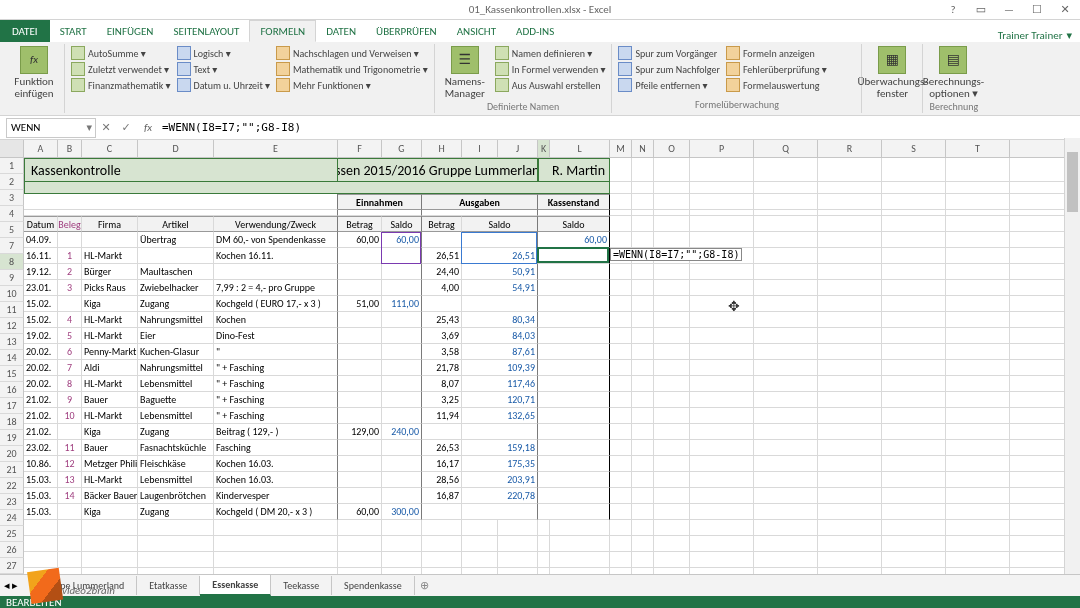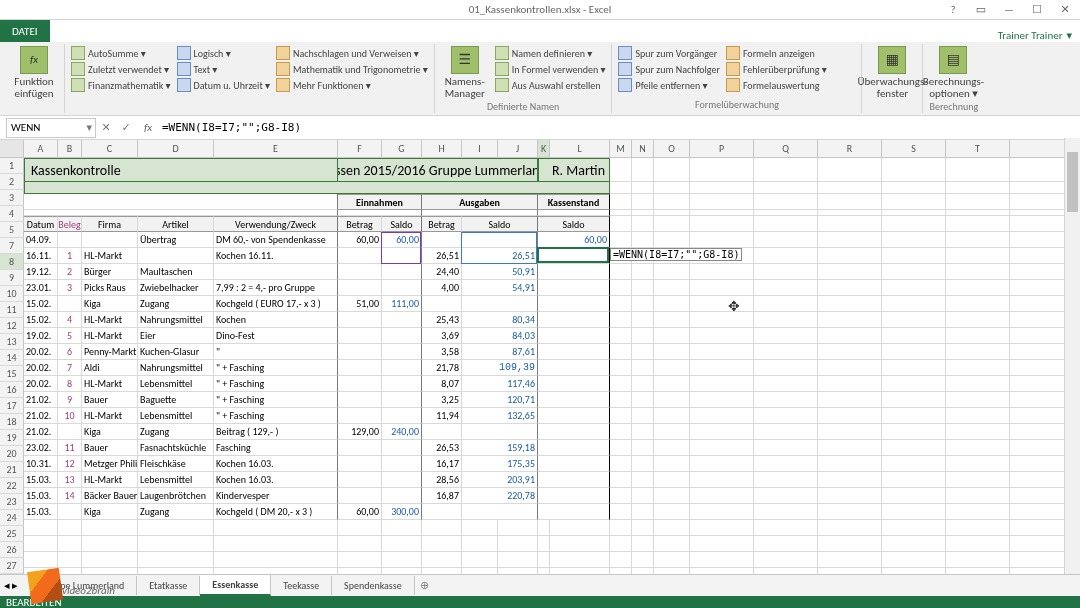--- a/index.html
+++ b/index.html
@@ -73,20 +73,30 @@
     <span>?</span>
     <span>▭</span>
     <span>—</span>
     <span>☐</span>
     <span>✕</span>
   </div>
 </div>
 
 <div class="tab-strip">
   <div class="file-tab">DATEI</div>
+  <div id="rtabs" style="display: flex;">
+      <div class="tab">START</div>
+      <div class="tab">EINFÜGEN</div>
+      <div class="tab">SEITENLAYOUT</div>
+      <div class="tab active">FORMELN</div>
+      <div class="tab">DATEN</div>
+      <div class="tab">ÜBERPRÜFEN</div>
+      <div class="tab">ANSICHT</div>
+      <div class="tab">ADD-INS</div>
+    </div>
   <div class="right"><span>Trainer Trainer</span> ▾</div>
 </div>
 
 <div class="ribbon">
   <div class="rgroup">
     <div class="rgroup-body">
       <div class="big-btn">
         <div class="ico">
             <i>fx</i>
           </div>
@@ -476,21 +486,21 @@
         </div>
         <div class="gridrow">
           <div class="cell " style="width: 34px;">20.02.</div>
           <div class="cell c beleg" style="width: 24px;">7</div>
           <div class="cell " style="width: 56px;">Aldi</div>
           <div class="cell " style="width: 76px;">Nahrungsmittel</div>
           <div class="cell blk-border-r" style="width: 124px;">"      + Fasching</div>
           <div class="cell r" style="width: 44px;"></div>
           <div class="cell r blue blk-border-r" style="width: 40px;"></div>
           <div class="cell r" style="width: 40px;">21,78</div>
-          <div class="cell r blue blk-border-r" style="width: 76px; font-family: Liberation Mono, monospace;">109,39</div>
+          <div class="cell r blue blk-border-r" style="width: 76px;">109,39</div>
           <div class="cell r blue blk-border-rbold" style="width: 72px;"></div>
           <div class="cell " style="width: 22px;"></div>
           <div class="cell " style="width: 22px;"></div>
           <div class="cell " style="width: 36px;"></div>
           <div class="cell " style="width: 64px;"></div>
           <div class="cell " style="width: 64px;"></div>
           <div class="cell " style="width: 64px;"></div>
           <div class="cell " style="width: 64px;"></div>
           <div class="cell " style="width: 64px;"></div>
           <div class="cell " style="width: 64px;"></div>
@@ -594,21 +604,21 @@
           <div class="cell " style="width: 22px;"></div>
           <div class="cell " style="width: 36px;"></div>
           <div class="cell " style="width: 64px;"></div>
           <div class="cell " style="width: 64px;"></div>
           <div class="cell " style="width: 64px;"></div>
           <div class="cell " style="width: 64px;"></div>
           <div class="cell " style="width: 64px;"></div>
           <div class="cell " style="width: 64px;"></div>
         </div>
         <div class="gridrow">
-          <div class="cell " style="width: 34px;">10.31.</div>
+          <div class="cell " style="width: 34px;">10.86.</div>
           <div class="cell c beleg" style="width: 24px;">12</div>
           <div class="cell " style="width: 56px;">Metzger Philip.</div>
           <div class="cell " style="width: 76px;">Fleischkäse</div>
           <div class="cell blk-border-r" style="width: 124px;">Kochen 16.03.</div>
           <div class="cell r" style="width: 44px;"></div>
           <div class="cell r blue blk-border-r" style="width: 40px;"></div>
           <div class="cell r" style="width: 40px;">16,17</div>
           <div class="cell r blue blk-border-r" style="width: 76px;">175,35</div>
           <div class="cell r blue blk-border-rbold" style="width: 72px;"></div>
           <div class="cell " style="width: 22px;"></div>

